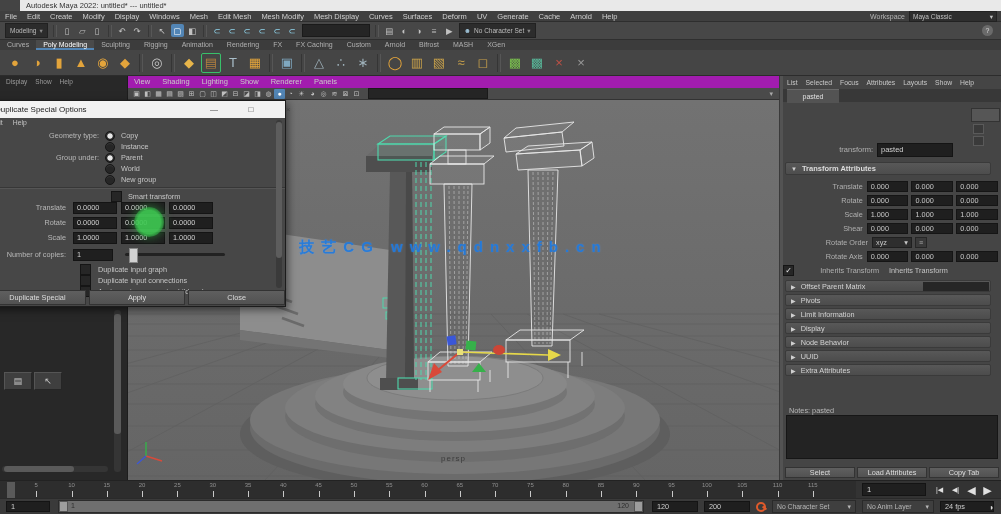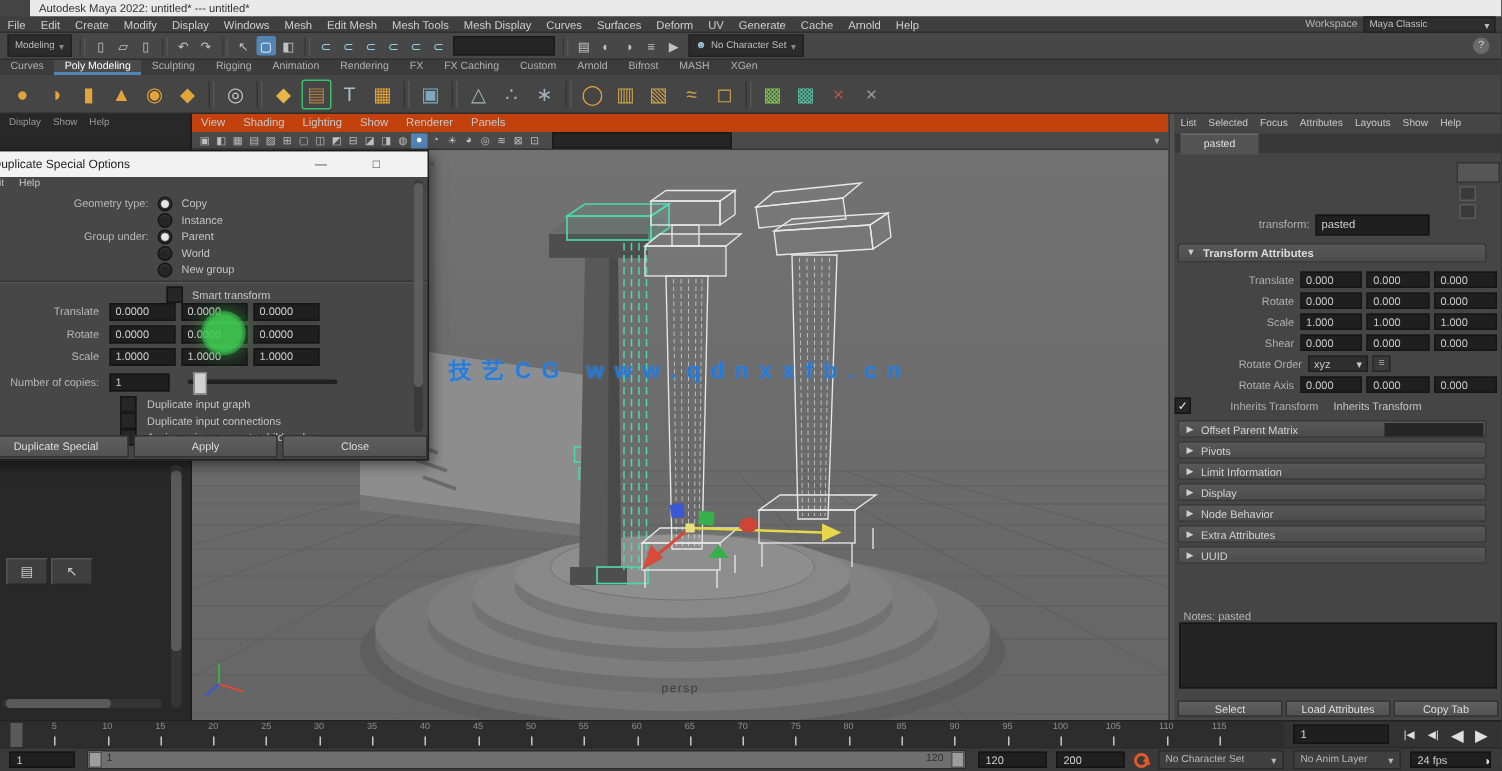--- a/index.html
+++ b/index.html
@@ -42,21 +42,21 @@
   .leftpanel{left:0;top:76px;width:128px;height:404px;background:#282828;border-right:1px solid #1d1d1d;box-sizing:border-box;}
   .lp-menus{display:flex;gap:2px;padding:1px 3px;}
   .lp-menu{font-size:6.5px;color:#9a9a9a;padding:0 3px;line-height:10px;}
   .lp-btn{position:absolute;width:26px;height:16px;background:#3f3f3f;border:1px solid #555;
           border-bottom-color:#262626;border-right-color:#262626;color:#c8c8c8;font-size:9px;
           display:flex;align-items:center;justify-content:center;}
   .vscroll{position:absolute;background:#353535;border-radius:3px;}
   .vthumb{position:absolute;background:#5a5a5a;border-radius:3px;}
   
   .viewport{left:128px;top:76px;width:651px;height:404px;background:#696969;overflow:hidden;}
-  .vp-menus{position:absolute;left:0;top:0;width:651px;height:12px;background:#c2410c;display:flex;align-items:flex-start;}
+  .vp-menus{position:absolute;left:0;top:0;width:651px;height:12px;background:#a21caf;display:flex;align-items:flex-start;}
   .vp-menu{font-size:7.5px;color:#c9c9c9;padding:0 6px;line-height:12px;}
   .vp-toolbar{position:absolute;left:0;top:12px;width:651px;height:12px;background:#4a4a4a;
               border-bottom:1px solid #333;display:flex;align-items:center;padding:0 3px;box-sizing:border-box;}
   .vp-ic{width:11px;height:10px;display:flex;align-items:center;justify-content:center;font-size:7px;color:#c0c0c0;border-radius:1px;}
   .vp-ic.active{background:var(--accent);color:#fff;}
   .vp-field{width:118px;height:9px;background:#252525;border:1px solid #1a1a1a;margin-left:6px;}
   .vp-caret{margin-left:auto;color:#aaa;font-size:7px;padding-right:3px;}
   .scene{position:absolute;left:0;top:24px;width:651px;height:380px;}
   .watermark{position:absolute;left:0;top:138px;width:651px;text-align:center;font-size:15px;font-weight:bold;
              color:var(--wmblue);letter-spacing:7px;opacity:.92;text-shadow:0 0 2px rgba(90,160,255,.5);}
@@ -166,21 +166,21 @@
   <div class="abs menubar">
     <div id="menu-items" style="display:flex;">
         <div class="mitem">File</div>
         <div class="mitem">Edit</div>
         <div class="mitem">Create</div>
         <div class="mitem">Modify</div>
         <div class="mitem">Display</div>
         <div class="mitem">Windows</div>
         <div class="mitem">Mesh</div>
         <div class="mitem">Edit Mesh</div>
-        <div class="mitem">Mesh Tools</div>
+        <div class="mitem">Mesh Modify</div>
         <div class="mitem">Mesh Display</div>
         <div class="mitem">Curves</div>
         <div class="mitem">Surfaces</div>
         <div class="mitem">Deform</div>
         <div class="mitem">UV</div>
         <div class="mitem">Generate</div>
         <div class="mitem">Cache</div>
         <div class="mitem">Arnold</div>
         <div class="mitem">Help</div>
       </div>
@@ -566,25 +566,25 @@
         <div class="ae-sec">
           <div class="arrow">▶</div>
           <div>Display</div>
         </div>
         <div class="ae-sec">
           <div class="arrow">▶</div>
           <div>Node Behavior</div>
         </div>
         <div class="ae-sec">
           <div class="arrow">▶</div>
-          <div>Extra Attributes</div>
+          <div>UUID</div>
         </div>
         <div class="ae-sec">
           <div class="arrow">▶</div>
-          <div>UUID</div>
+          <div>Extra Attributes</div>
         </div>
       </div>
     <div class="ae-notes-label">Notes: pasted</div>
     <div class="ae-notes"></div>
     <div class="ae-buttons" id="ae-buttons">
         <div class="btn">Select</div>
         <div class="btn">Load Attributes</div>
         <div class="btn">Copy Tab</div>
       </div>
   </div>

